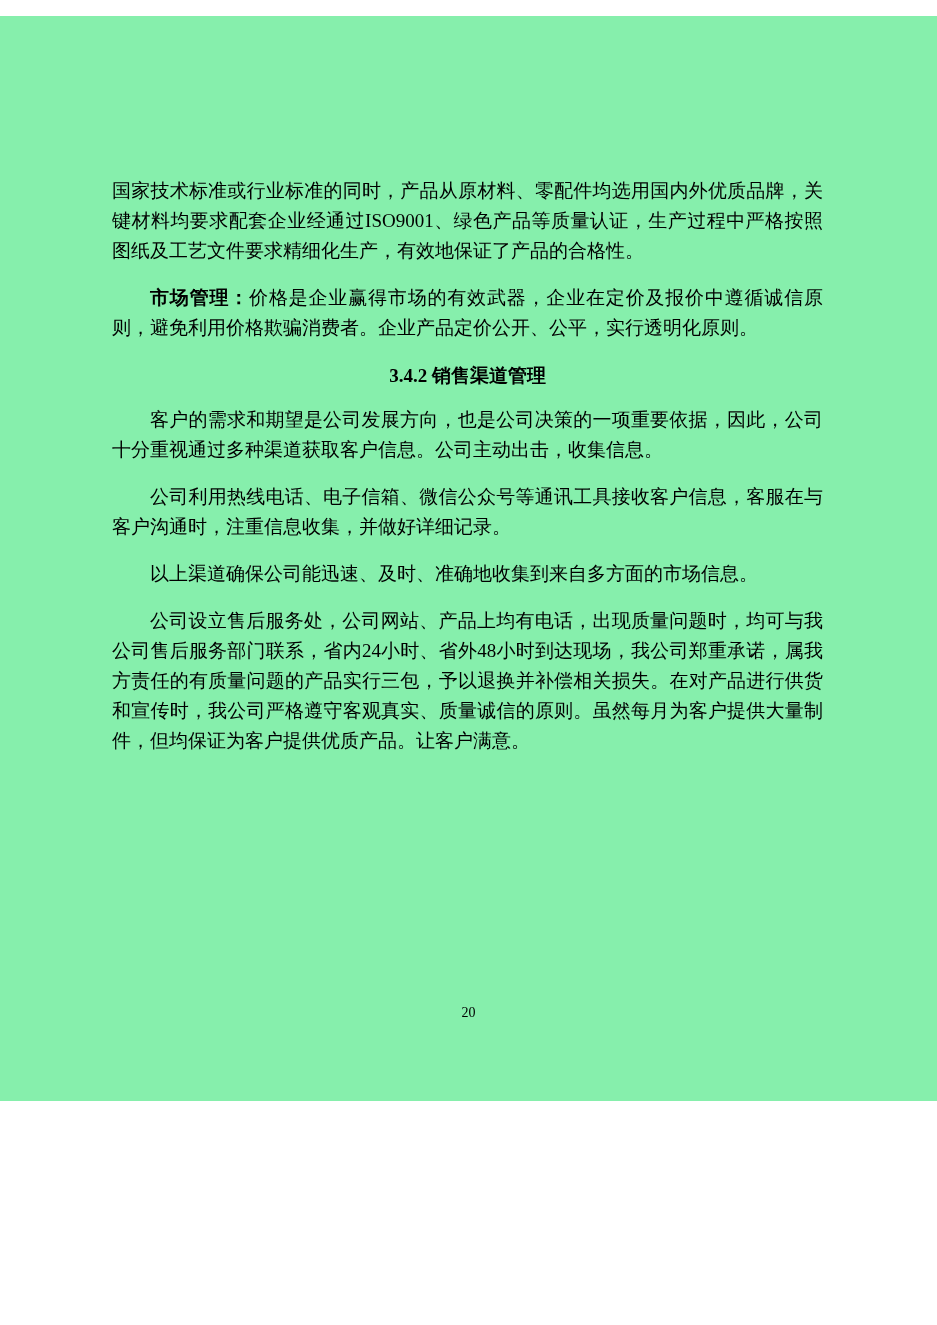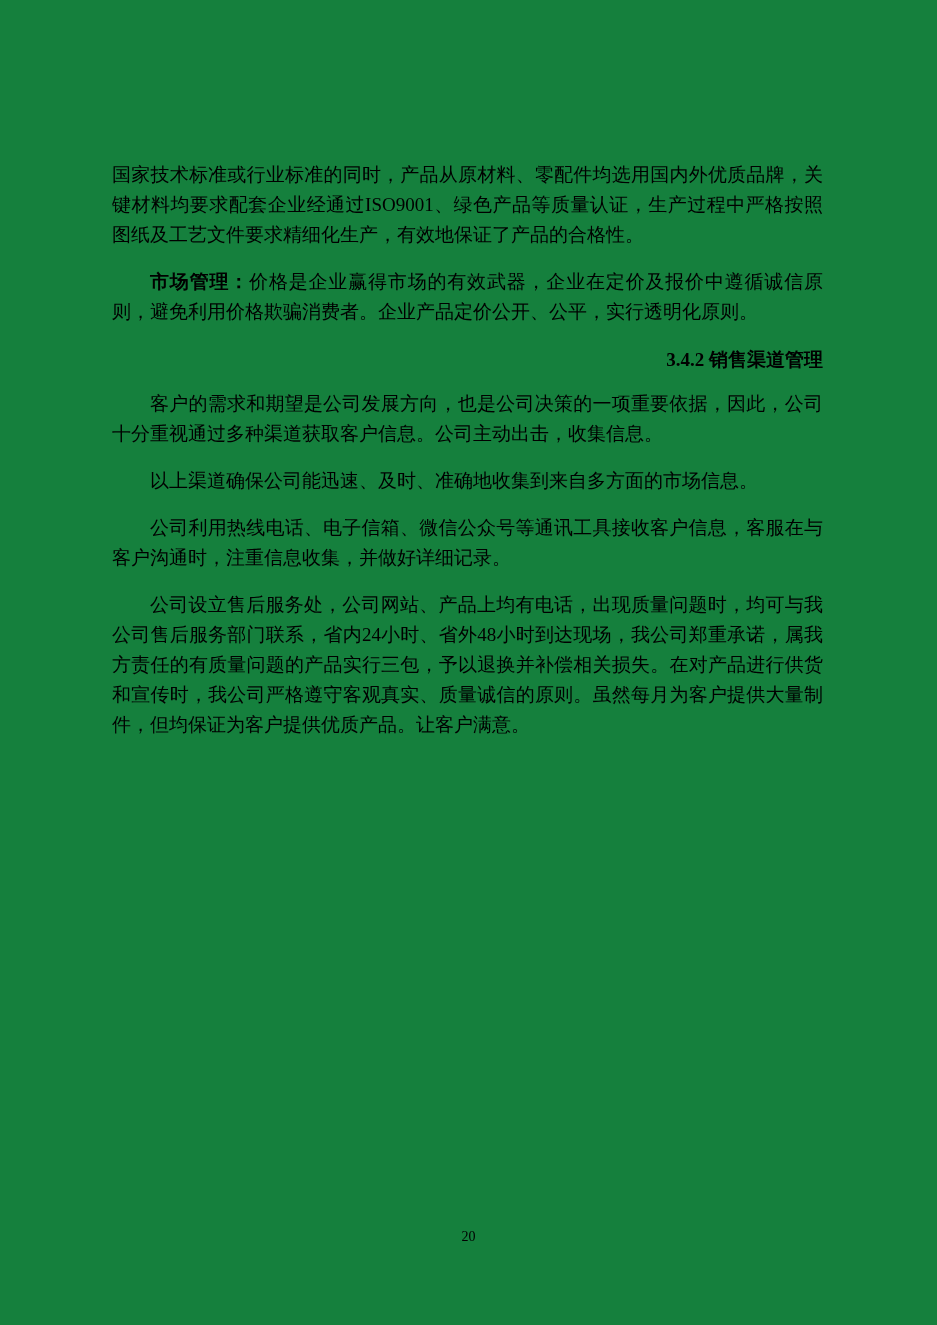--- a/index.html
+++ b/index.html
@@ -3,25 +3,26 @@
 <meta charset="utf-8">
 <style>
   html, body {
     margin: 0;
     padding: 0;
     background: #ffffff;
   }
   .page {
     position: relative;
     width: 937px;
-    height: 1325px;
-    background: #15803d;
+    height: 1085px;
+    background: #86efac;
     overflow: hidden;
     font-family: "Liberation Serif", "DejaVu Serif", serif;
     color: #000000;
+    margin-top: 16px;
   }
   .content {
     position: absolute;
     left: 112px;
     right: 114px;
     top: 160px;
     font-size: 19px;
     line-height: 30px;
     text-align: justify;
     text-justify: inter-ideograph;
@@ -35,21 +36,21 @@
   }
   .lead {
     font-weight: 700;
   }
   .heading {
     font-size: 19px;
     font-weight: 700;
     line-height: 30px;
     margin: 18px 0 14px 0;
     text-indent: 0;
-    text-align: right;
+    text-align: center;
   }
   .page-number {
     position: absolute;
     left: 0;
     right: 0;
     bottom: 80px;
     text-align: center;
     font-size: 14px;
     line-height: 16px;
     color: #000000;
@@ -64,23 +65,23 @@
     <p class="para no-indent">国家技术标准或行业标准的同时，产品从原材料、零配件均选用国内外优质品牌，关键材料均要求配套企业经通过ISO9001、绿色产品等质量认证，生产过程中严格按照图纸及工艺文件要求精细化生产，有效地保证了产品的合格性。</p>
 
     <p class="para"><span class="lead">市场管理：</span><span>价格是企业赢得市场的有效武器，企业在定价及报价中遵循诚信原则，避免利用价格欺骗消费者。企业产品定价公开、公平，实行透明化原则。</span></p>
 
 
     <h2 class="heading">3.4.2 销售渠道管理</h2>
 
     <p class="para">客户的需求和期望是公司发展方向，也是公司决策的一项重要依据，因此，公司十分重视通过多种渠道获取客户信息。公司主动出击，收集信息。</p>
 
 
+    <p class="para">公司利用热线电话、电子信箱、微信公众号等通讯工具接收客户信息，客服在与客户沟通时，注重信息收集，并做好详细记录。</p>
+
     <p class="para">以上渠道确保公司能迅速、及时、准确地收集到来自多方面的市场信息。</p>
-
-    <p class="para">公司利用热线电话、电子信箱、微信公众号等通讯工具接收客户信息，客服在与客户沟通时，注重信息收集，并做好详细记录。</p>
 
 
     <p class="para">公司设立售后服务处，公司网站、产品上均有电话，出现质量问题时，均可与我公司售后服务部门联系，省内24小时、省外48小时到达现场，我公司郑重承诺，属我方责任的有质量问题的产品实行三包，予以退换并补偿相关损失。在对产品进行供货和宣传时，我公司严格遵守客观真实、质量诚信的原则。虽然每月为客户提供大量制件，但均保证为客户提供优质产品。让客户满意。</p>
 
   </div>
 
   <div class="page-number">20</div>
 </div>
 
 </body></html>

